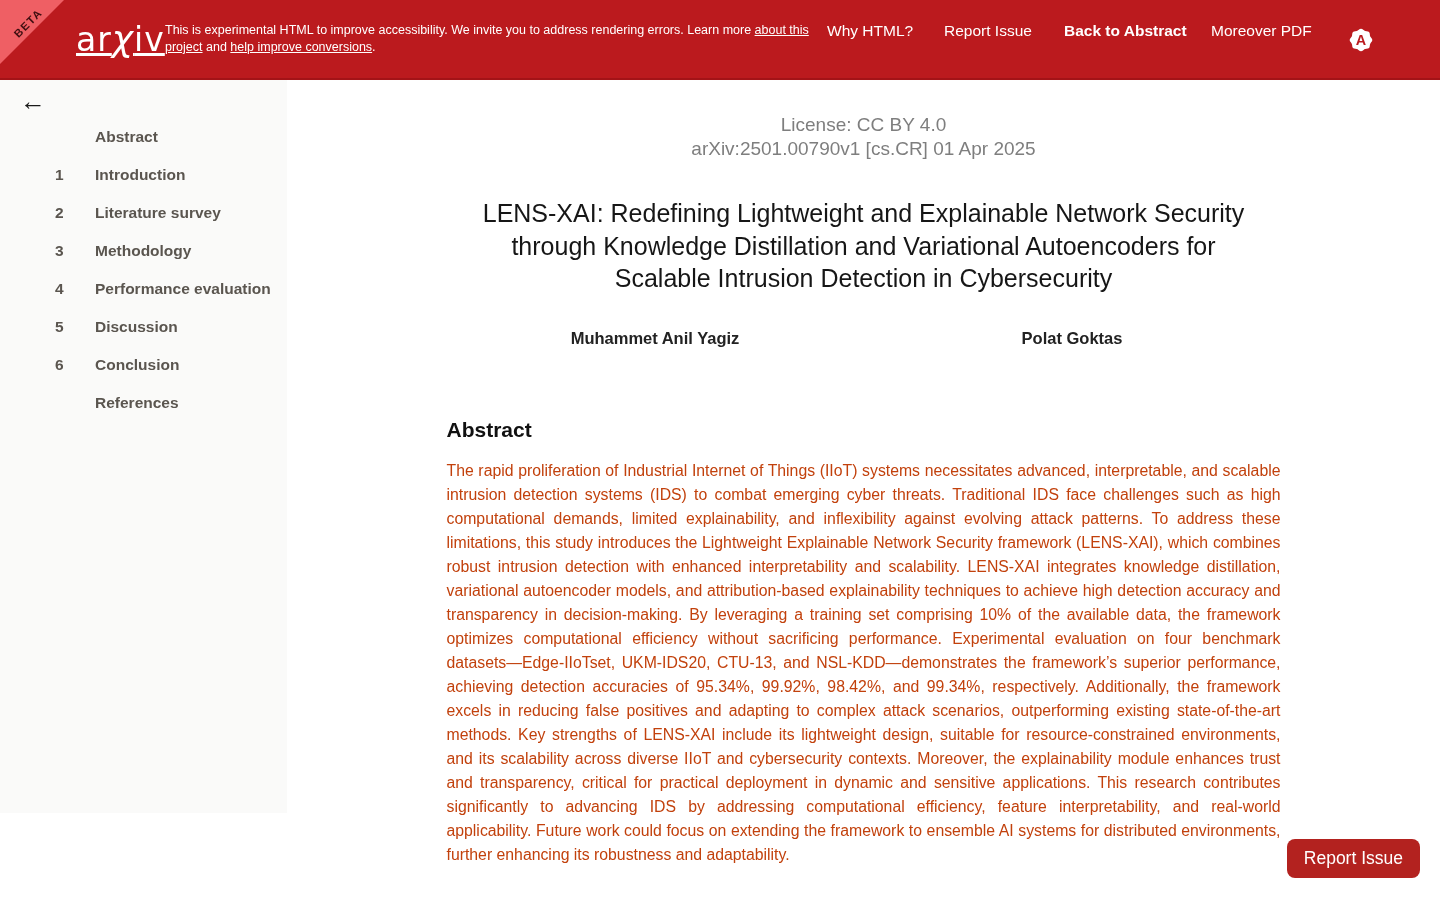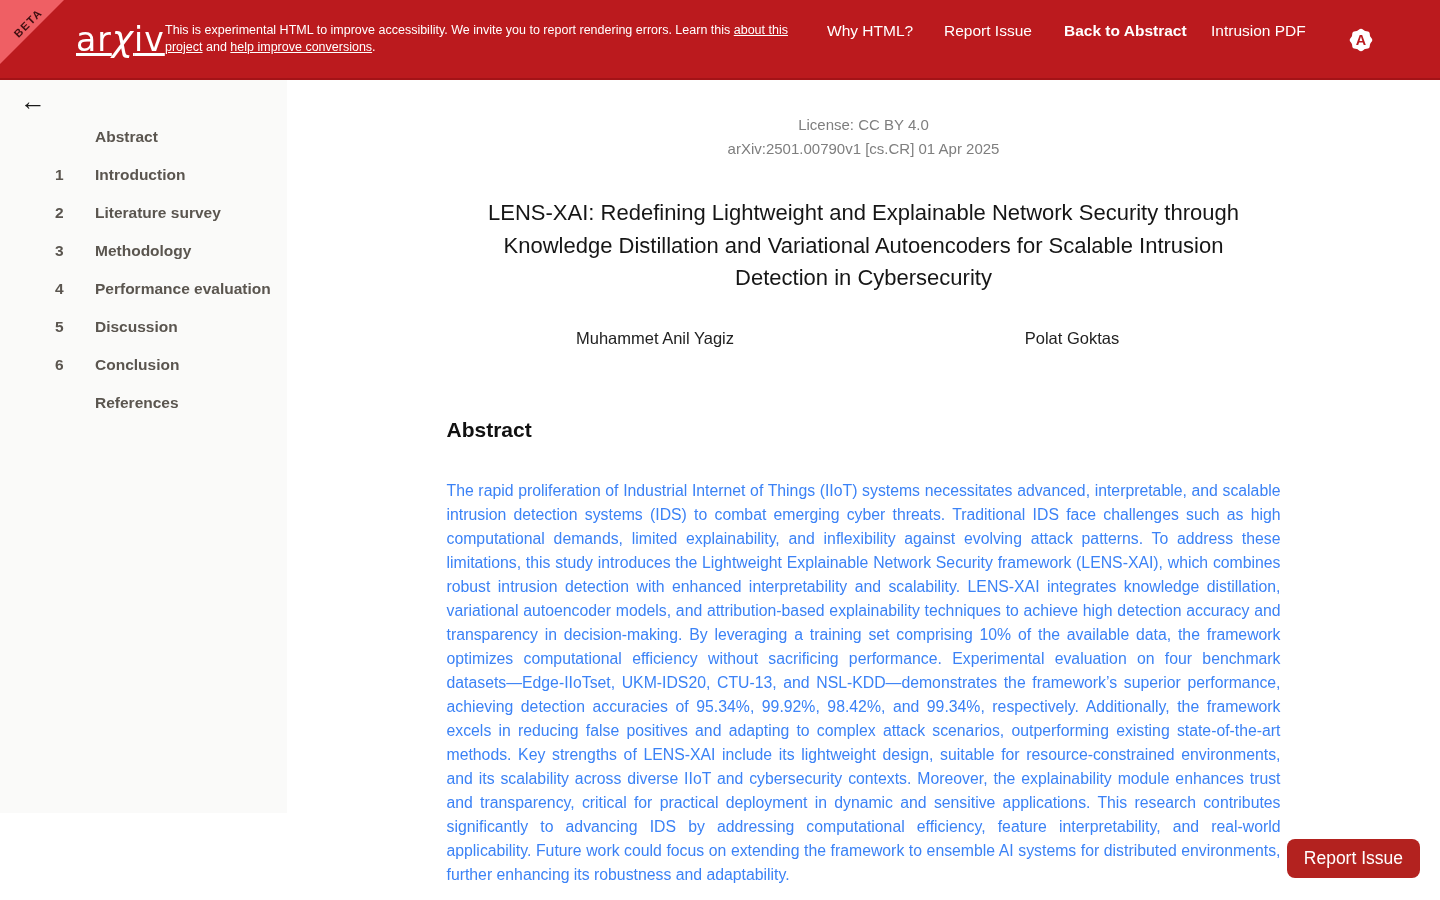--- a/index.html
+++ b/index.html
@@ -43,57 +43,57 @@
   .toc-row { padding-left:55px; padding-right:14px; margin-bottom:13px;
              font-size:15.5px; font-weight:600; line-height:25px; color:#5a554f; cursor:pointer; }
   .toc-row .num { display:inline-block; width:40px; }
 
   
   .main { position:absolute; top:80px; left:287px; width:1153px; height:820px;
           background:#ffffff; overflow:hidden; }
   .col { width:834px; margin:0 auto; }
 
   .meta { margin-top:33px; text-align:center; color:#7e7e7e;
-          font-size:15px; line-height:24px; }
+          font-size:19px; line-height:24px; }
 
   .title { margin:36px auto 0; max-width:800px; text-align:center; color:#161616;
-           font-size:22px; line-height:32.5px; font-weight:500; }
+           font-size:25px; line-height:32.5px; font-weight:500; }
 
   .authors { margin-top:34px; display:flex; }
-  .authors .author { flex:1; text-align:center; font-size:16.5px; color:#222222; }
+  .authors .author { flex:1; text-align:center; font-size:16.5px; color:#222222;font-weight:bold; }
 
   .abs-heading { margin-top:70px; font-size:21px; font-weight:bold; color:#111111; }
 
-  .abs-text { margin-top:37px; text-align:justify; font-size:15.8px;
-              line-height:24px; color:#3b82f6; }
+  .abs-text { margin-top:17px; text-align:justify; font-size:15.8px;
+              line-height:24px; color:#c2410c; }
 
   
   .report-btn { position:absolute; right:20px; bottom:22px; background:#b3221f;
                 color:#ffffff; font-size:17.5px; padding:9px 17px; border:none;
                 border-radius:8px; cursor:pointer; z-index:20;
                 font-family:"Liberation Sans", sans-serif; }
 </style>
 </head>
 <body>
 
 <div class="header">
 
   <div class="logo">
     <span>ar</span><span class="chi">χ</span><span>iv</span>
   </div>
 
   <div class="notice">
-    <span>This is experimental HTML to improve accessibility. We invite you to report rendering errors. Learn this </span><a>about this project</a><span> and </span><a>help improve conversions</a><span>.</span>
+    <span>This is experimental HTML to improve accessibility. We invite you to address rendering errors. Learn more </span><a>about this project</a><span> and </span><a>help improve conversions</a><span>.</span>
   </div>
 
   <div class="hnav">
     <div class="navitem">Why HTML?</div>
     <div class="navitem">Report Issue</div>
     <div class="navitem">Back to Abstract</div>
-    <div class="navitem">Intrusion PDF</div>
+    <div class="navitem">Moreover PDF</div>
   </div>
 
   <div class="gear">
     <svg viewBox="0 0 40 40" width="32" height="32">
       <rect x="9" y="9" width="22" height="22" rx="4" fill="#ffffff"></rect>
       <rect x="9" y="9" width="22" height="22" rx="4" fill="#ffffff" transform="rotate(45 20 20)"></rect>
       <circle cx="20" cy="20" r="12.5" fill="#ffffff"></circle>
       <text x="20" y="26.5" text-anchor="middle" font-size="18" font-weight="bold" fill="#bb1a1e" font-family="Liberation Sans, sans-serif">A</text>
     </svg>
   </div>

